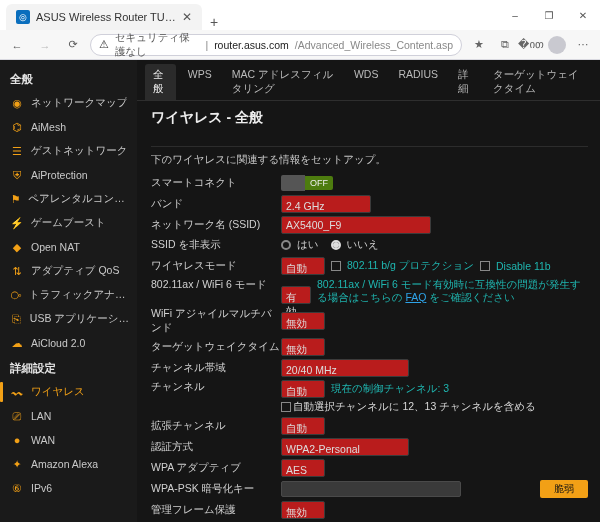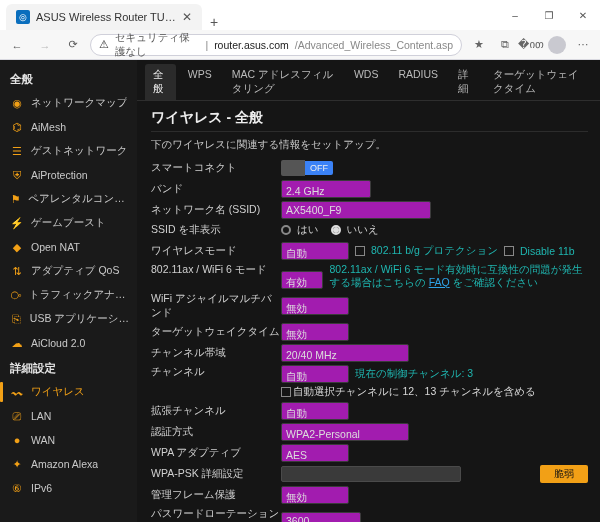--- a/index.html
+++ b/index.html
@@ -30,32 +30,32 @@
   .side-item { display:flex; align-items:center; gap:7px; padding:5px 6px 5px 10px; color:#c9c9c9; font-size:10.5px; height:24px; position:relative;}
   .side-item.active { color:#f2a016;}
   .side-item .acc { position:absolute; left:0; top:2px; bottom:2px; width:3px; background:#f2a016; border-radius:1px;}
   .side-item .label { white-space:nowrap; overflow:hidden; text-overflow:ellipsis;}
   .sicon { width:14px; height:14px; display:flex; align-items:center; justify-content:center; color:#f2a016; font-size:11px;}
   .main { flex:1; background:#151515; display:flex; flex-direction:column; overflow:hidden;}
   .tabsrow { display:flex; gap:4px; padding:4px 8px 0; background:#151515; border-bottom:1px solid #2e2e2e;}
   .ptab { padding:4px 8px; font-size:10.5px; color:#bbb; border-radius:3px 3px 0 0;}
   .ptab.active { background:#2b2b2b; color:#eee;}
   .content { padding:8px 12px 6px 14px; overflow:hidden;}
-  .pgtitle { font-size:14px; color:#eee; font-weight:bold; margin-bottom:4px;}
+  .pgtitle { font-size:14px; color:#eee; font-weight:bold; margin-bottom:19px;}
   .pgsub { font-size:10.5px; color:#c8c8c8; margin:2px 0 6px;}
   .hr { height:1px; background:#2c2c2c; margin:4px 0 6px;}
   .row { display:flex; align-items:center; min-height:20px; padding:1.5px 0;}
   .row .lab { width:130px; font-size:10.5px; color:#d0d0d0;}
   .row .val { flex:1; display:flex; align-items:center; gap:6px; font-size:10.5px;}
-  .sel, .inp { background:#a21caf; color:#ddd; border:1px solid #3b3b3b; height:18px; font-size:10.5px; padding:4px 4px; border-radius:2px;}
-  .sel.sm { width:68px;} .sel.md { width:90px;} .sel.lg { width:128px;}
+  .sel, .inp { background:#b91c1c; color:#ddd; border:1px solid #3b3b3b; height:18px; font-size:10.5px; padding:4px 4px; border-radius:2px;}
+  .sel.sm { width:44px;} .sel.md { width:90px;} .sel.lg { width:128px;}
   .inp.md { width:150px;} .inp.sm { width:80px;}
   .toggle { display:flex; align-items:center; gap:0;}
   .toggle .knob { width:24px; height:16px; background:#555; border-radius:2px 0 0 2px;}
-  .toggle .off { background:#3b82f6; color:#eee; font-size:9px; padding:2px 5px; border-radius:0 2px 2px 0;}
+  .toggle .off { background:#4d7c0f; color:#eee; font-size:9px; padding:2px 5px; border-radius:0 2px 2px 0;}
   .radio { width:10px; height:10px; border-radius:50%; border:2px solid #888; display:inline-block;}
   .radio.chk { border-color:#ddd; box-shadow:inset 0 0 0 3px #ddd;}
   .chkbox { width:10px; height:10px; border:1px solid #888; display:inline-block; position:relative;}
   .tealtext { color:#1fb6b0;}
   .linktext { color:#2ea3e8; text-decoration:underline;}
   .keybar { display:flex; align-items:center;}
   .keymask { width:180px; height:16px; background:#3a3a3a; border:1px solid #4a4a4a; border-radius:2px;}
   .keybtn { margin-left:auto; background:#f2a016; color:#111; font-size:10px; padding:2px 14px; border-radius:2px;}
 </style>
 </head>
@@ -295,21 +295,21 @@
       </div>
 
       <div class="row">
         <div class="lab">WPA アダプティブ</div>
         <div class="val">
             <span class="sel sm">AES</span>
           </div>
       </div>
 
       <div class="row">
-        <div class="lab">WPA-PSK 詳細設定</div>
+        <div class="lab">WPA-PSK 暗号化キー</div>
         <div class="val keybar">
           <span class="keymask"></span>
           <span class="keybtn">脆弱</span>
         </div>
       </div>
 
       <div class="row">
         <div class="lab">管理フレーム保護</div>
         <div class="val">
             <span class="sel sm">無効</span>

